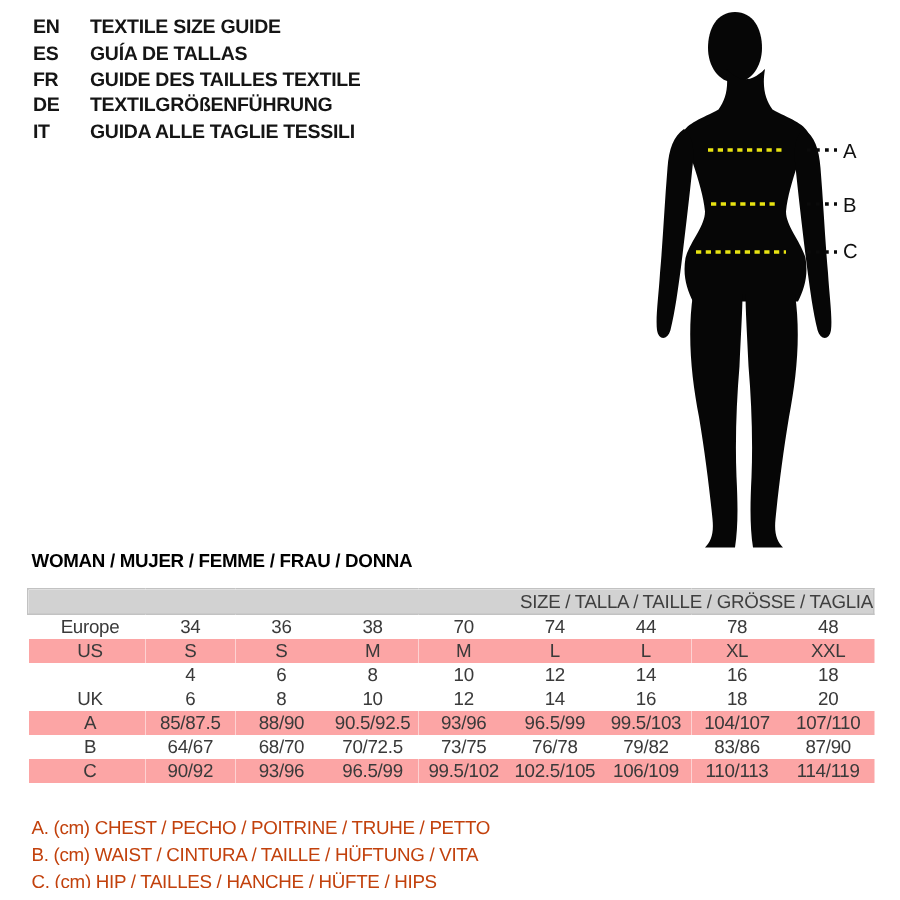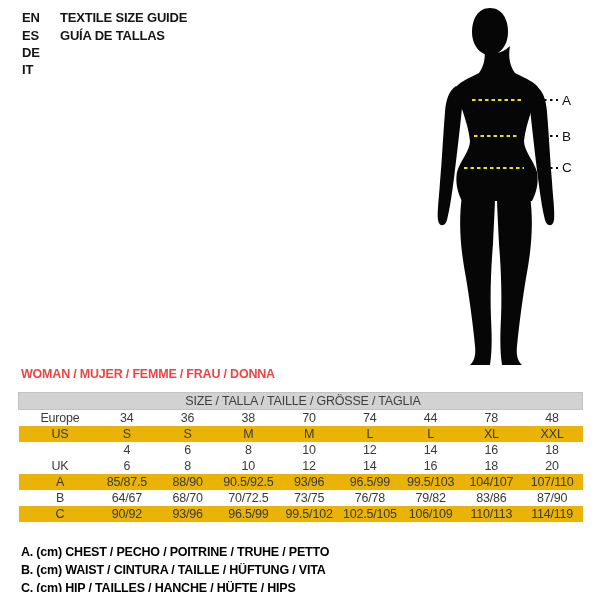--- a/index.html
+++ b/index.html
@@ -7,56 +7,62 @@
     position:relative;width:600px;height:592px;background:#ffffff;
     font-family:"Liberation Sans",sans-serif;overflow:hidden;color:#111;
   }
   
   .langs{position:absolute;left:22px;top:9px;}
   .lang-row{display:flex;align-items:center;height:17.4px;font-weight:bold;font-size:13px;letter-spacing:-0.2px;color:#151515;}
   .lang-code{width:38px;flex:0 0 38px;}
   
   .figure-svg{position:absolute;left:420px;top:0;}
   
-  .woman-label{position:absolute;left:21px;top:367px;font-size:12.5px;font-weight:bold;letter-spacing:-0.2px;color:#ef4444;}
+  .woman-label{position:absolute;left:21px;top:367px;font-size:12.5px;font-weight:bold;letter-spacing:-0.2px;color:#000000;}
   
   .size-table{
     position:absolute;left:18px;top:392px;width:565px;
     border-collapse:collapse;table-layout:fixed;
     font-size:12.5px;color:#3a3a3a;letter-spacing:-0.2px;
   }
   .size-table td{padding:0;height:16px;text-align:center;vertical-align:middle;overflow:hidden;white-space:nowrap;}
   .size-table td.row-label{text-align:center;padding-left:5px;}
   .size-table tr.header-row td{
-    background:#d2d2d2;border:1px solid #c2c2c2;text-align:center;padding-left:5px;color:#3f3f3f;height:16px;
+    background:#d2d2d2;border:1px solid #c2c2c2;text-align:right;padding-left:5px;color:#3f3f3f;height:16px;
   }
-  .size-table tr.shaded td{background:#eab308;}
+  .size-table tr.shaded td{background:#fca5a5;}
   
   .legend{position:absolute;left:21px;top:543px;}
-  .legend-line{font-size:12.5px;font-weight:bold;letter-spacing:-0.2px;line-height:18px;color:#000000;}
+  .legend-line{font-size:12.5px;font-weight:normal;letter-spacing:-0.2px;line-height:18px;color:#c2410c;}
 </style>
 </head>
 <body>
 
 <div class="canvas">
 
   <div class="langs">
     <div class="lang-row">
       <span class="lang-code">EN</span>
       <span class="lang-label">TEXTILE SIZE GUIDE</span>
     </div>
     <div class="lang-row">
       <span class="lang-code">ES</span>
       <span class="lang-label">GUÍA DE TALLAS</span>
     </div>
     <div class="lang-row">
+      <span class="lang-code">FR</span>
+      <span class="lang-label">GUIDE DES TAILLES TEXTILE</span>
+    </div>
+    <div class="lang-row">
       <span class="lang-code">DE</span>
+      <span class="lang-label">TEXTILGRÖßENFÜHRUNG</span>
     </div>
     <div class="lang-row">
       <span class="lang-code">IT</span>
+      <span class="lang-label">GUIDA ALLE TAGLIE TESSILI</span>
     </div>
   </div>
 
   <svg class="figure-svg" width="180" height="380" viewBox="420 0 180 380" xmlns="http://www.w3.org/2000/svg">
     <g fill="#060606">
 
       <path d="M490 8 C 478 8, 472 19, 472 32 C 472 44, 479 55, 490 55 C 501 55, 508 44, 508 32 C 508 19, 502 8, 490 8 Z"></path>
 
       <path d="M484 46
                C 486 58, 484 66, 479 73

